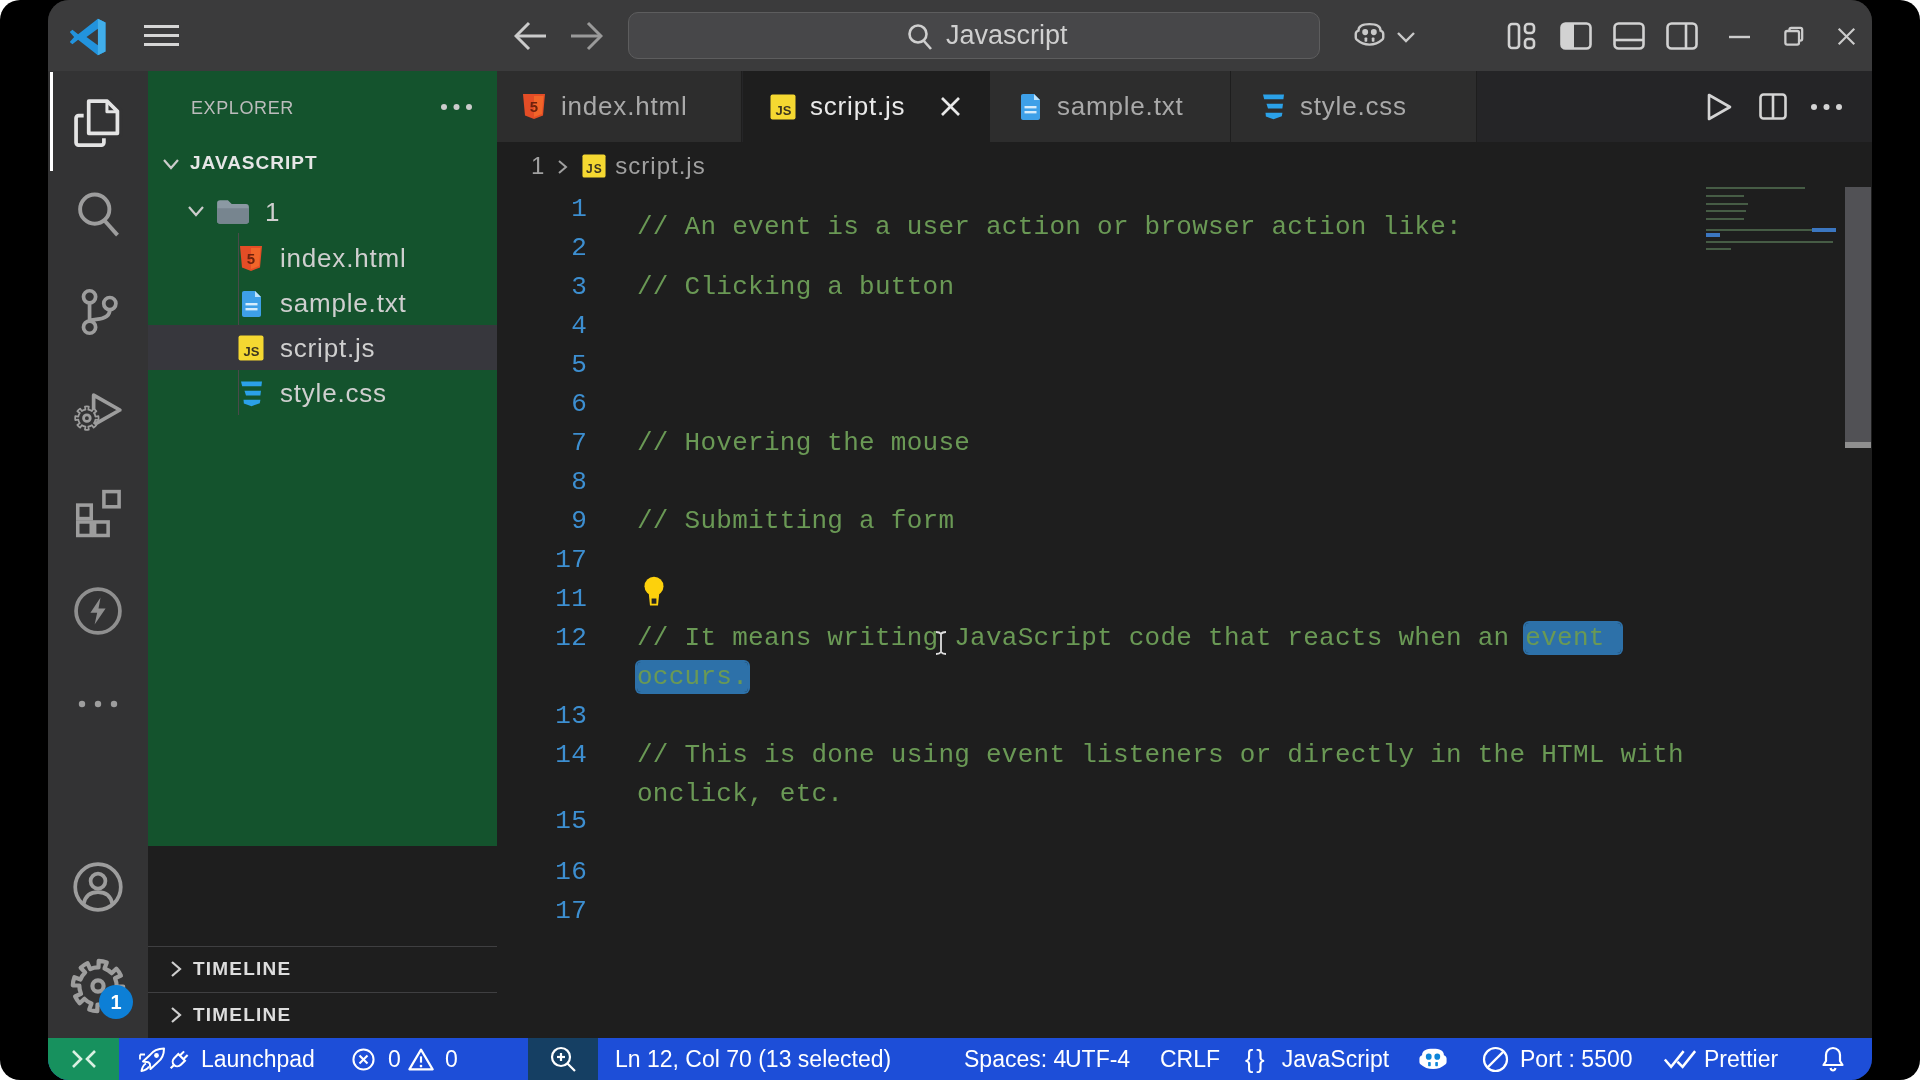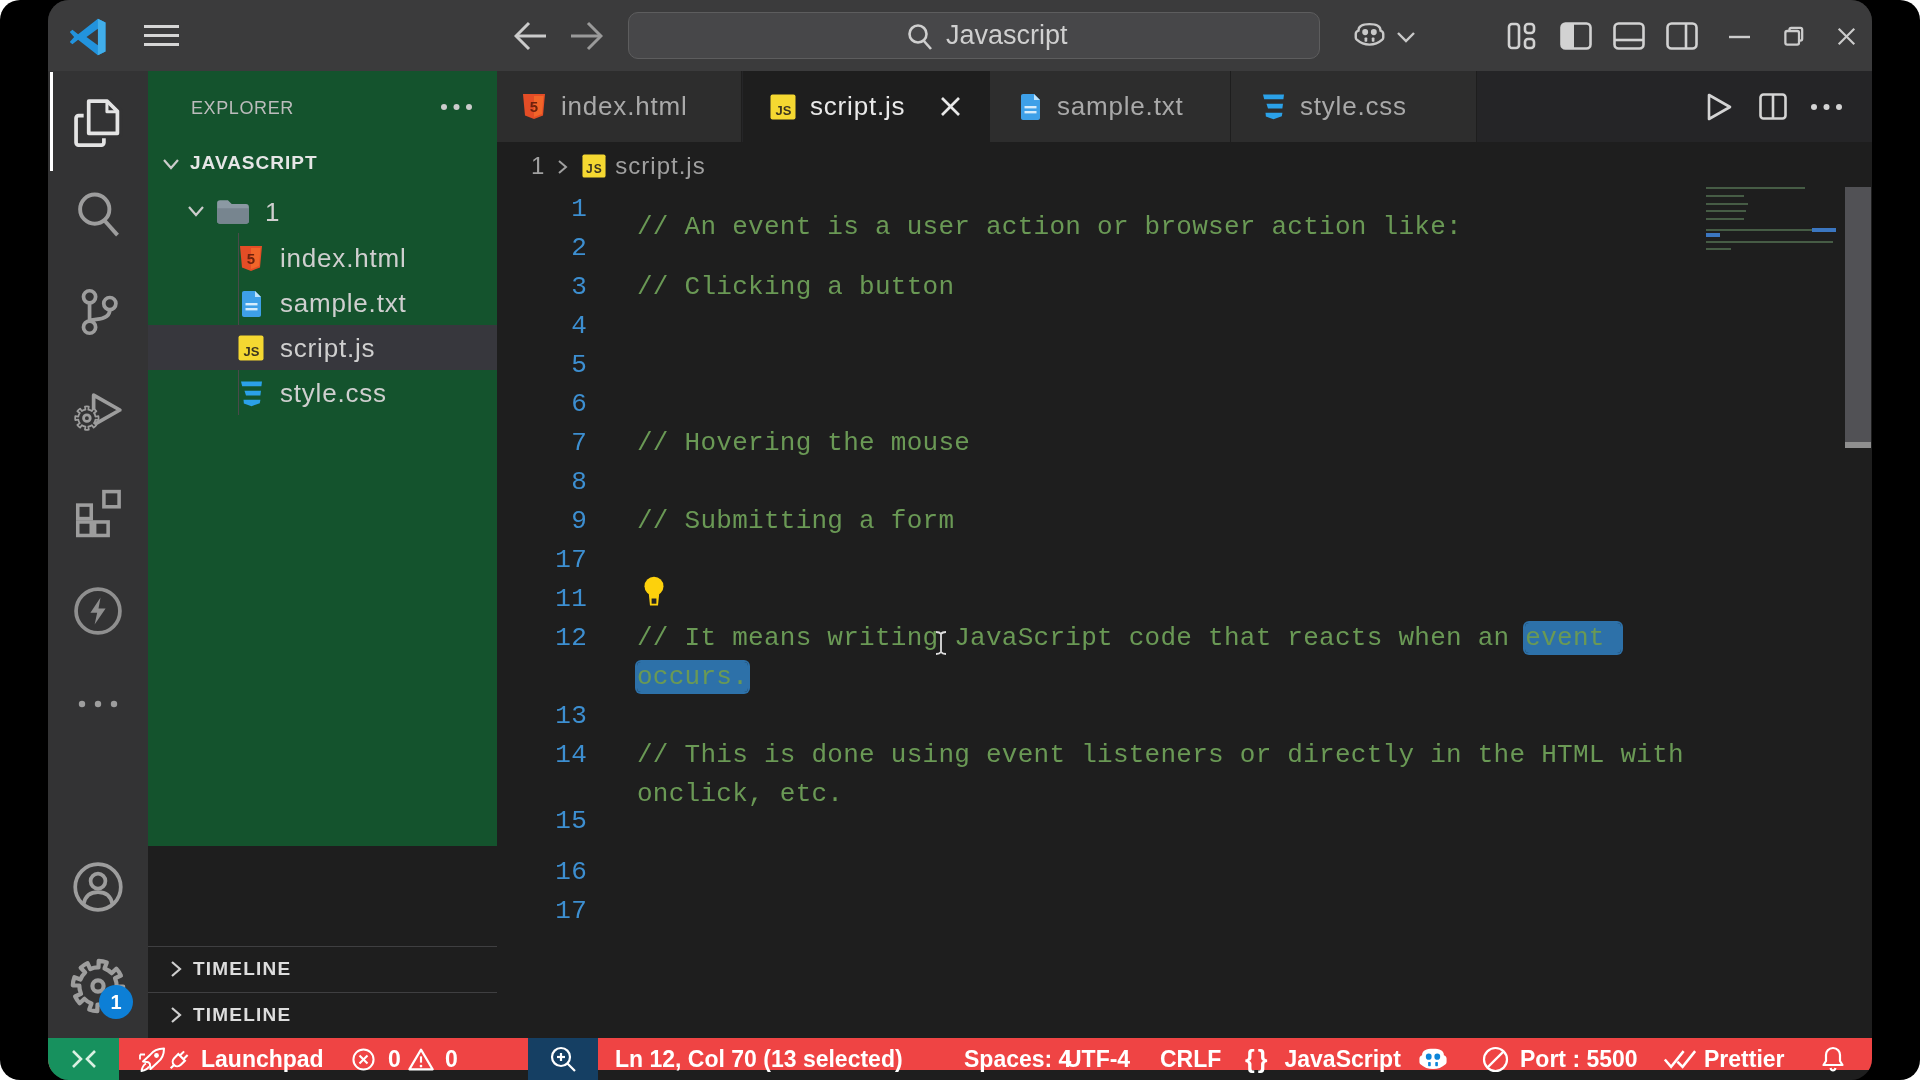--- a/index.html
+++ b/index.html
@@ -26,21 +26,21 @@
   .tab.active { background:#1e1e1e; }
   .tablabel { font-size:26px; letter-spacing:0.8px; color:#a9a9a9; margin-left:14px; }
   .tab.active .tablabel { color:#e9e9e9; }
   #breadcrumb { position:absolute; left:0; top:71px; width:1375px; height:48px; display:flex; align-items:center; color:#a0a0a0; font-size:24px; letter-spacing:1px; }
   #code { position:absolute; left:0; top:119px; width:1375px; height:848px; background:#1e1e1e;
           font-family:"Liberation Mono", monospace; font-size:26px; letter-spacing:0.26px; }
   .ln { position:absolute; width:90px; text-align:right; color:#3d8fd1; height:39px; line-height:39px; }
   .cl { position:absolute; left:140px; color:#6a9955; height:39px; line-height:39px; white-space:pre; }
   .sel { background:#2d71a9; border-radius:4px; box-shadow:0 0 0 2px #2d71a9; }
   
-  #statusbar { position:absolute; left:0; top:1038px; width:1824px; height:32px; background:#ef4444; color:#ffffff; font-size:23px;font-weight:bold; }
+  #statusbar { position:absolute; left:0; top:1038px; width:1824px; height:42px; background:#1d4ed8; color:#ffffff; font-size:23px; }
   #remote { position:absolute; left:0; top:0; width:71px; height:42px; background:#17915e; }
   .sitem { position:absolute; top:0; height:42px; display:flex; align-items:center; white-space:nowrap; }
 </style>
 </head>
 <body>
 <div id="frame"></div>
 <div id="win">
   <div id="titlebar">
 
     <svg class="abs" style="left:21px;top:18px" width="38" height="38" viewBox="0 0 100 100">

